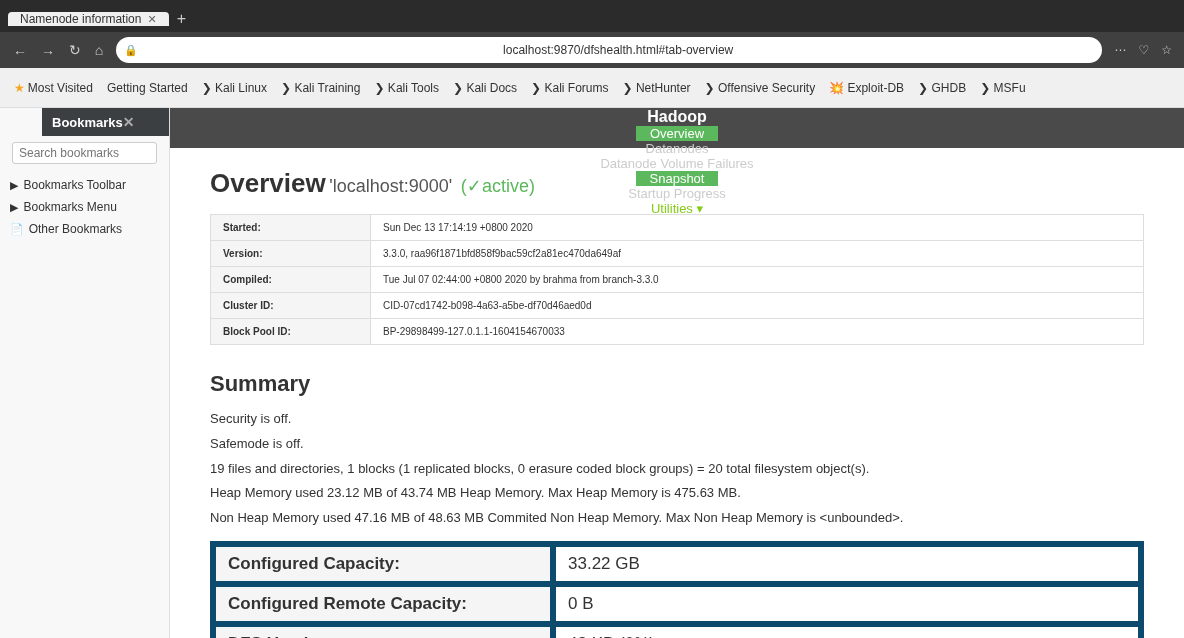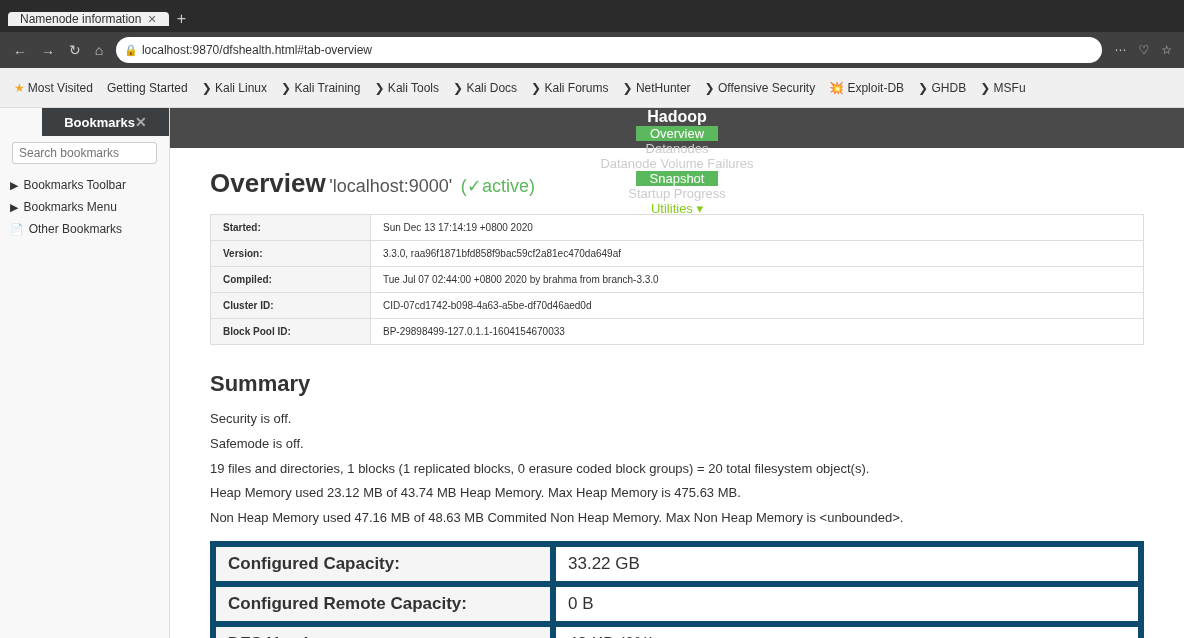--- a/index.html
+++ b/index.html
@@ -6,34 +6,34 @@
     body { font-family: Arial, sans-serif; font-size: 13px; background: #fff; color: #333; }
     .tab-bar { background: #2b2b2b; display: flex; align-items: center; padding: 6px 0 0 0; height: 32px; }
     .tab { background: #f0f0f0; color: #333; padding: 4px 12px; font-size: 12px; display: flex; align-items: center; gap: 6px; height: 14px; border-radius: 4px 4px 0 0; margin-left: 8px; }
     .tab-close { cursor: pointer; color: #666; font-size: 11px; }
     .tab-new { background: none; border: none; color: #ccc; padding: 4px 8px; cursor: pointer; font-size: 16px; }
 
     .nav-bar { background: #404040; display: flex; align-items: center; padding: 4px 8px; gap: 4px; height: 36px; }
     .nav-btn { background: none; border: none; color: #ccc; cursor: pointer; padding: 2px 5px; font-size: 14px; border-radius: 3px; }
     .address-bar-wrap { flex: 1; display: flex; align-items: center; background: #fff; border-radius: 20px; padding: 2px 8px; height: 26px; margin: 0 4px; }
     .lock-icon { color: #4caf50; font-size: 11px; margin-right: 4px; }
-    .address-bar { border: none; outline: none; flex: 1; font-size: 12px; color: #333; background: transparent; }
+    .address-bar { border: none; outline: none; flex: 1; font-size: 12px; color: #333; background: transparent; text-align: center; }
     .nav-actions { display: flex; gap: 4px; }
     .nav-action-btn { background: none; border: none; color: #ccc; cursor: pointer; font-size: 12px; padding: 2px 4px; }
 
     .bookmarks-bar { background: #f0f0f0; display: flex; align-items: center; padding: 3px 8px; gap: 2px; height: 40px; border-bottom: 1px solid #ddd; font-size: 12px; }
     .bookmark-item { padding: 2px 6px; cursor: pointer; color: #333; white-space: nowrap; border-radius: 3px; }
     .bookmark-star { color: #f5a623; margin-right: 3px; }
 
     
     .main-layout { display: flex; width: 1184px; height: calc(638px - 32px - 36px - 28px); }
 
     
     .sidebar { width: 170px; background: #f8f8f8; border-right: 1px solid #ddd; flex-shrink: 0; overflow: hidden; }
-    .sidebar-header { background: #3c3f41; color: #fff; display: flex; align-items: center; justify-content: center; padding: 6px 10px; font-size: 13px; font-weight: bold; margin-left: 42px; }
+    .sidebar-header { background: #3c3f41; color: #fff; display: flex; align-items: center; justify-content: flex-start; padding: 6px 10px; font-size: 13px; font-weight: bold; margin-left: 42px; }
     .sidebar-header-close { color: #aaa; cursor: pointer; font-size: 14px; }
     .sidebar-search { padding: 6px 12px; }
     .sidebar-search input { width: 100%; padding: 3px 6px; border: 1px solid #ccc; border-radius: 3px; font-size: 12px; outline: none; }
     .sidebar-section { padding: 4px 0; }
     .sidebar-section-item { display: flex; align-items: center; padding: 4px 10px; cursor: pointer; font-size: 12px; color: #333; }
     .sidebar-section-icon { margin-right: 5px; font-size: 11px; }
 
     
     .content-area { flex: 1; overflow-y: auto; }
 

